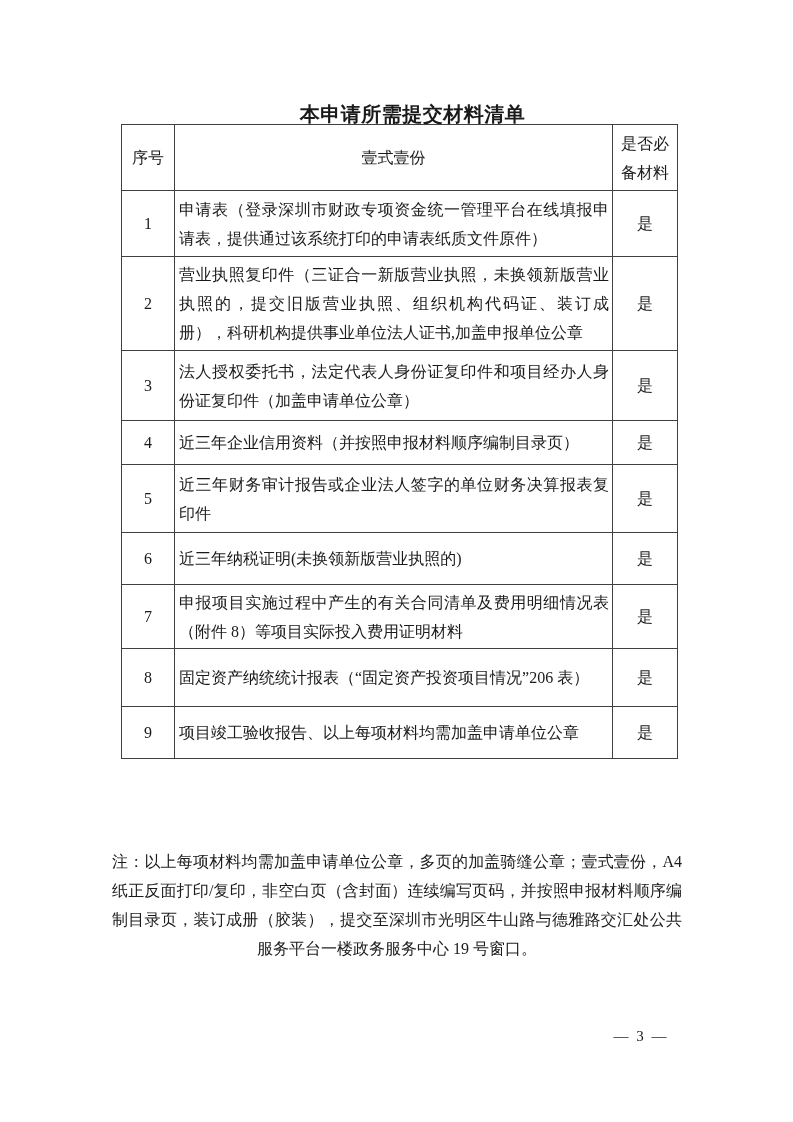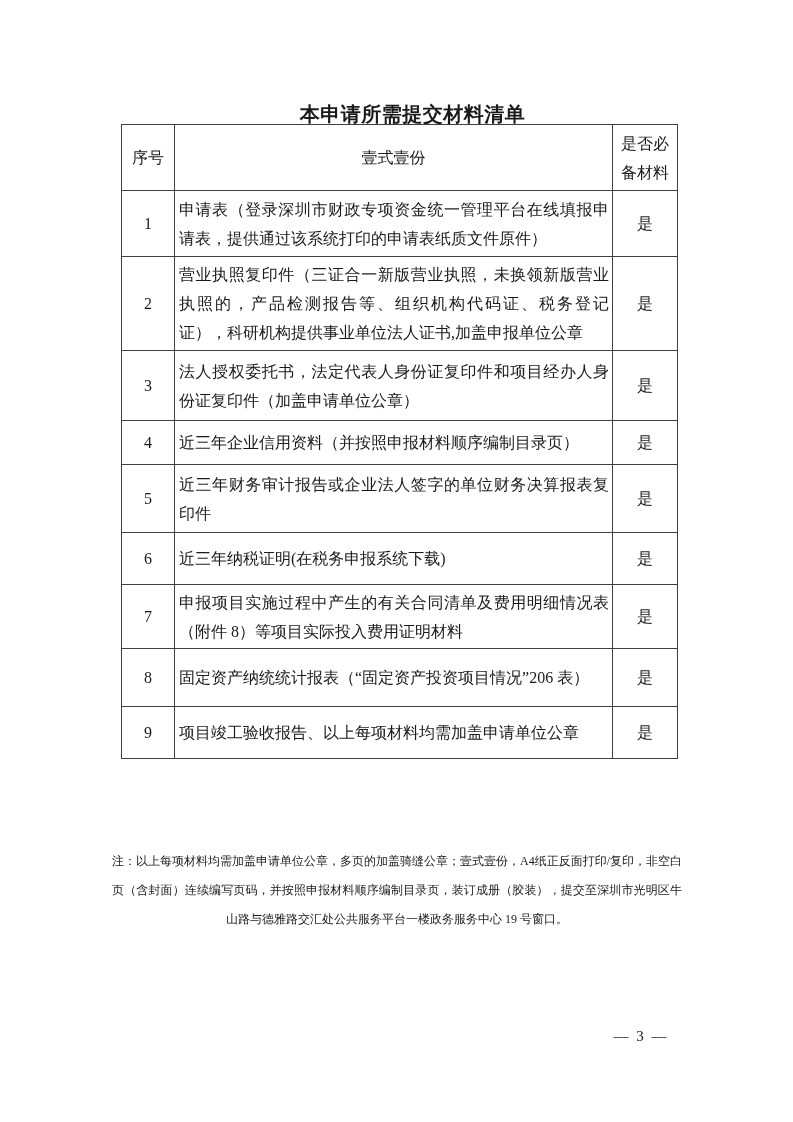--- a/index.html
+++ b/index.html
@@ -60,21 +60,21 @@
     padding: 2px 3px 2px 4px;
   }
   td.cell-req {
     text-align: center;
   }
   .note {
     position: absolute;
     top: 847px;
     left: 112px;
     width: 570px;
-    font-size: 12px;
+    font-size: 16px;
     line-height: 29px;
     text-align: justify;
     text-align-last: center;
   }
   .page-number {
     position: absolute;
     top: 1028px;
     left: 596px;
     width: 90px;
     text-align: center;
@@ -101,41 +101,41 @@
         <th class="h-name">壹式壹份</th>
         <th class="h-req">是否必备材料</th>
       </tr>
       <tr style="height:66px">
         <td class="cell-idx">1</td>
         <td class="cell-name">申请表（登录深圳市财政专项资金统一管理平台在线填报申请表，提供通过该系统打印的申请表纸质文件原件）</td>
         <td class="cell-req">是</td>
       </tr>
       <tr style="height:94px">
         <td class="cell-idx">2</td>
-        <td class="cell-name">营业执照复印件（三证合一新版营业执照，未换领新版营业执照的，产品检测报告等、组织机构代码证、税务登记证），科研机构提供事业单位法人证书,加盖申报单位公章</td>
+        <td class="cell-name">营业执照复印件（三证合一新版营业执照，未换领新版营业执照的，提交旧版营业执照、组织机构代码证、装订成册），科研机构提供事业单位法人证书,加盖申报单位公章</td>
         <td class="cell-req">是</td>
       </tr>
       <tr style="height:70px">
         <td class="cell-idx">3</td>
         <td class="cell-name">法人授权委托书，法定代表人身份证复印件和项目经办人身份证复印件（加盖申请单位公章）</td>
         <td class="cell-req">是</td>
       </tr>
       <tr style="height:44px">
         <td class="cell-idx">4</td>
         <td class="cell-name">近三年企业信用资料（并按照申报材料顺序编制目录页）</td>
         <td class="cell-req">是</td>
       </tr>
       <tr style="height:68px">
         <td class="cell-idx">5</td>
         <td class="cell-name">近三年财务审计报告或企业法人签字的单位财务决算报表复印件</td>
         <td class="cell-req">是</td>
       </tr>
       <tr style="height:52px">
         <td class="cell-idx">6</td>
-        <td class="cell-name">近三年纳税证明(在税务申报系统下载)</td>
+        <td class="cell-name">近三年纳税证明(未换领新版营业执照的)</td>
         <td class="cell-req">是</td>
       </tr>
       <tr style="height:64px">
         <td class="cell-idx">7</td>
         <td class="cell-name">申报项目实施过程中产生的有关合同清单及费用明细情况表（附件 8）等项目实际投入费用证明材料</td>
         <td class="cell-req">是</td>
       </tr>
       <tr style="height:58px">
         <td class="cell-idx">8</td>
         <td class="cell-name">固定资产纳统统计报表（“固定资产投资项目情况”206 表）</td>

